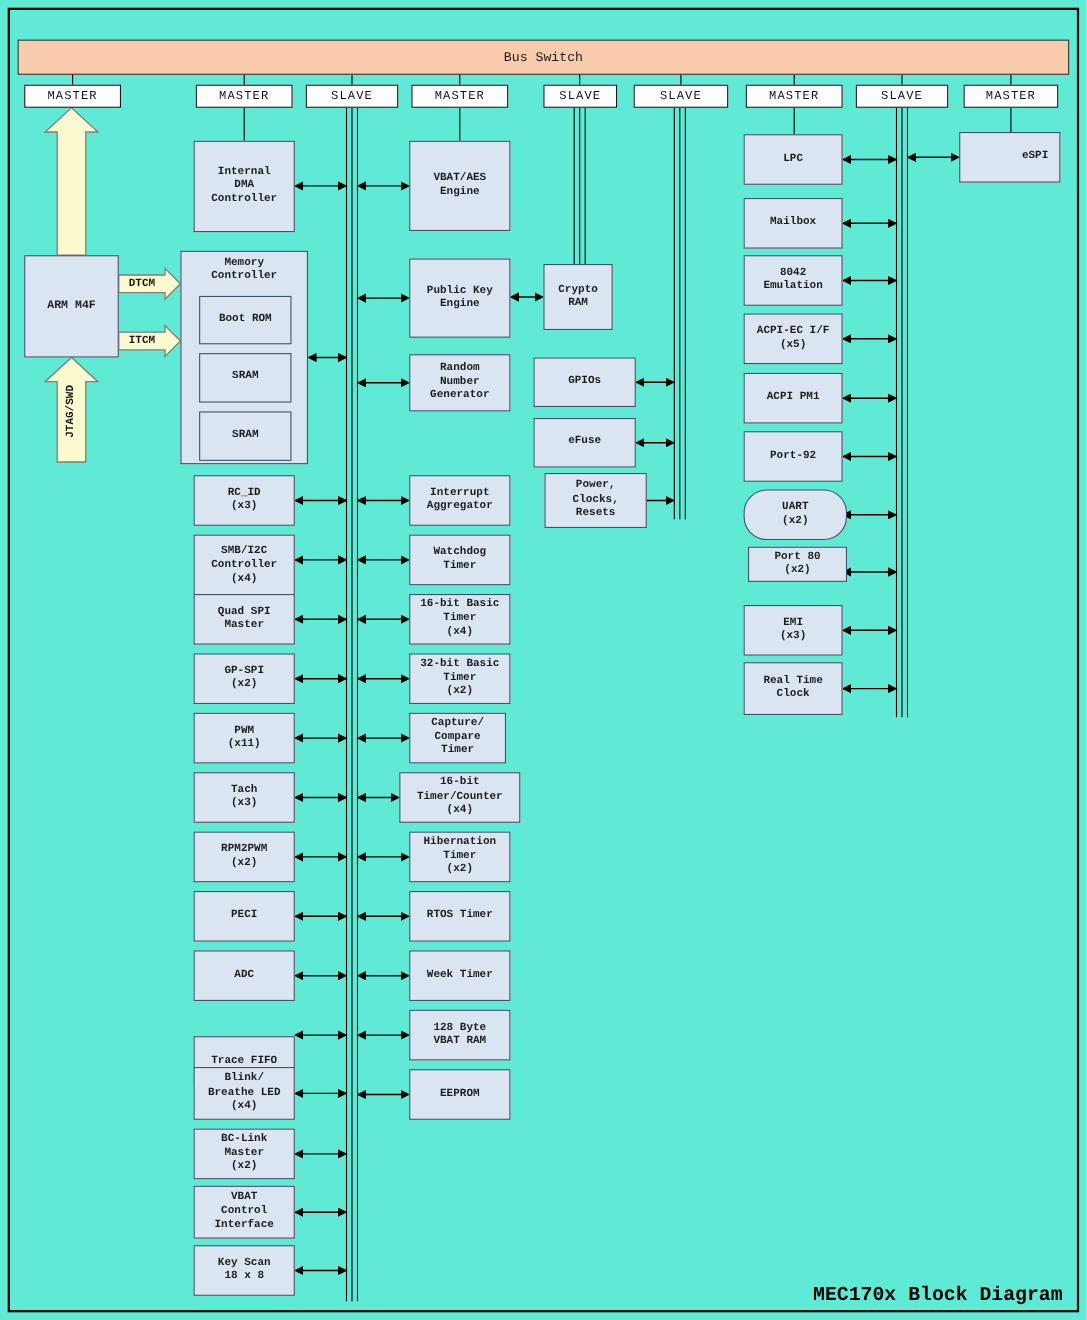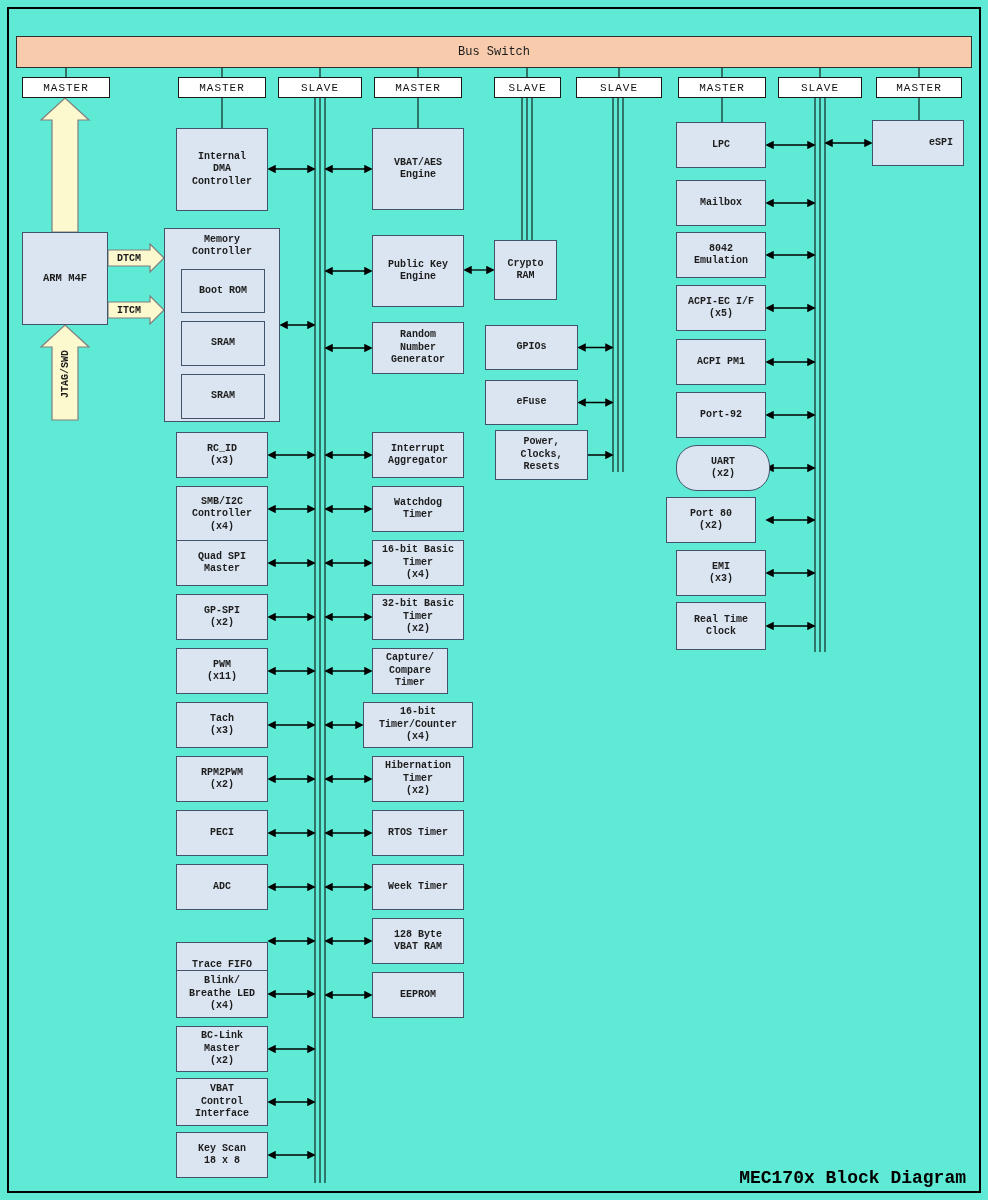--- a/index.html
+++ b/index.html
@@ -200,21 +200,21 @@
     <div class="block" style="left: 372px; top: 432px; width: 92px; height: 46px;">Interrupt
 Aggregator</div>
     <div class="block" style="left: 372px; top: 486px; width: 92px; height: 46px;">Watchdog
 Timer</div>
     <div class="block" style="left: 372px; top: 540px; width: 92px; height: 46px;">16-bit Basic
 Timer
 (x4)</div>
     <div class="block" style="left: 372px; top: 594px; width: 92px; height: 46px;">32-bit Basic
 Timer
 (x2)</div>
-    <div class="block" style="left: 372px; top: 648px; width: 76px; height: 46px;">Capture/
+    <div class="block" style="left: 372px; top: 648px; width: 88px; height: 46px;">Capture/
 Compare
 Timer</div>
     <div class="block" style="left: 363px; top: 702px; width: 110px; height: 46px;">16-bit
 Timer/Counter
 (x4)</div>
     <div class="block" style="left: 372px; top: 756px; width: 92px; height: 46px;">Hibernation
 Timer
 (x2)</div>
     <div class="block" style="left: 372px; top: 810px; width: 92px; height: 46px;">RTOS Timer</div>
     <div class="block" style="left: 372px; top: 864px; width: 92px; height: 46px;">Week Timer</div>
@@ -229,19 +229,19 @@
     <div class="block" style="left: 676px; top: 122px; width: 90px; height: 46px;">LPC</div>
     <div class="block" style="left: 676px; top: 180px; width: 90px; height: 46px;">Mailbox</div>
     <div class="block" style="left: 676px; top: 232px; width: 90px; height: 46px;">8042
 Emulation</div>
     <div class="block" style="left: 676px; top: 285px; width: 90px; height: 46px;">ACPI-EC I/F
 (x5)</div>
     <div class="block" style="left: 676px; top: 339px; width: 90px; height: 46px;">ACPI PM1</div>
     <div class="block" style="left: 676px; top: 392px; width: 90px; height: 46px;">Port-92</div>
     <div class="block" style="left: 676px; top: 445px; width: 94px; height: 46px; border-radius: 21px;">UART
 (x2)</div>
-    <div class="block" style="left: 666px; top: 497px; width: 90px; height: 46px;">Port 80
+    <div class="block" style="left: 680px; top: 497px; width: 90px; height: 32px;">Port 80
 (x2)</div>
     <div class="block" style="left: 676px; top: 550px; width: 90px; height: 46px;">EMI
 (x3)</div>
     <div class="block" style="left: 676px; top: 602px; width: 90px; height: 48px;">Real Time
 Clock</div>
   </div>
 
 </body></html>

